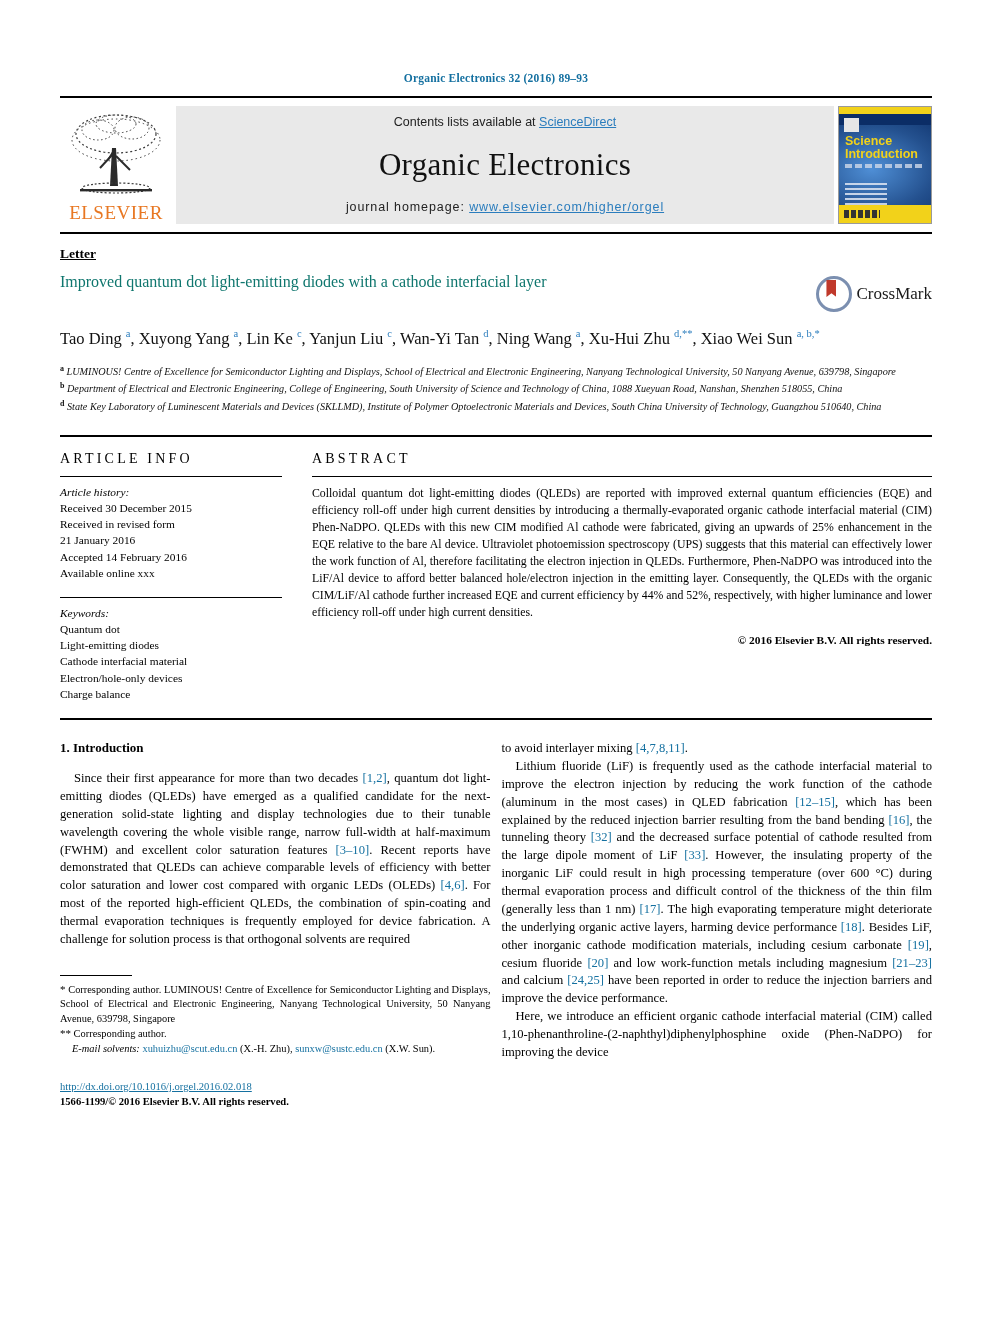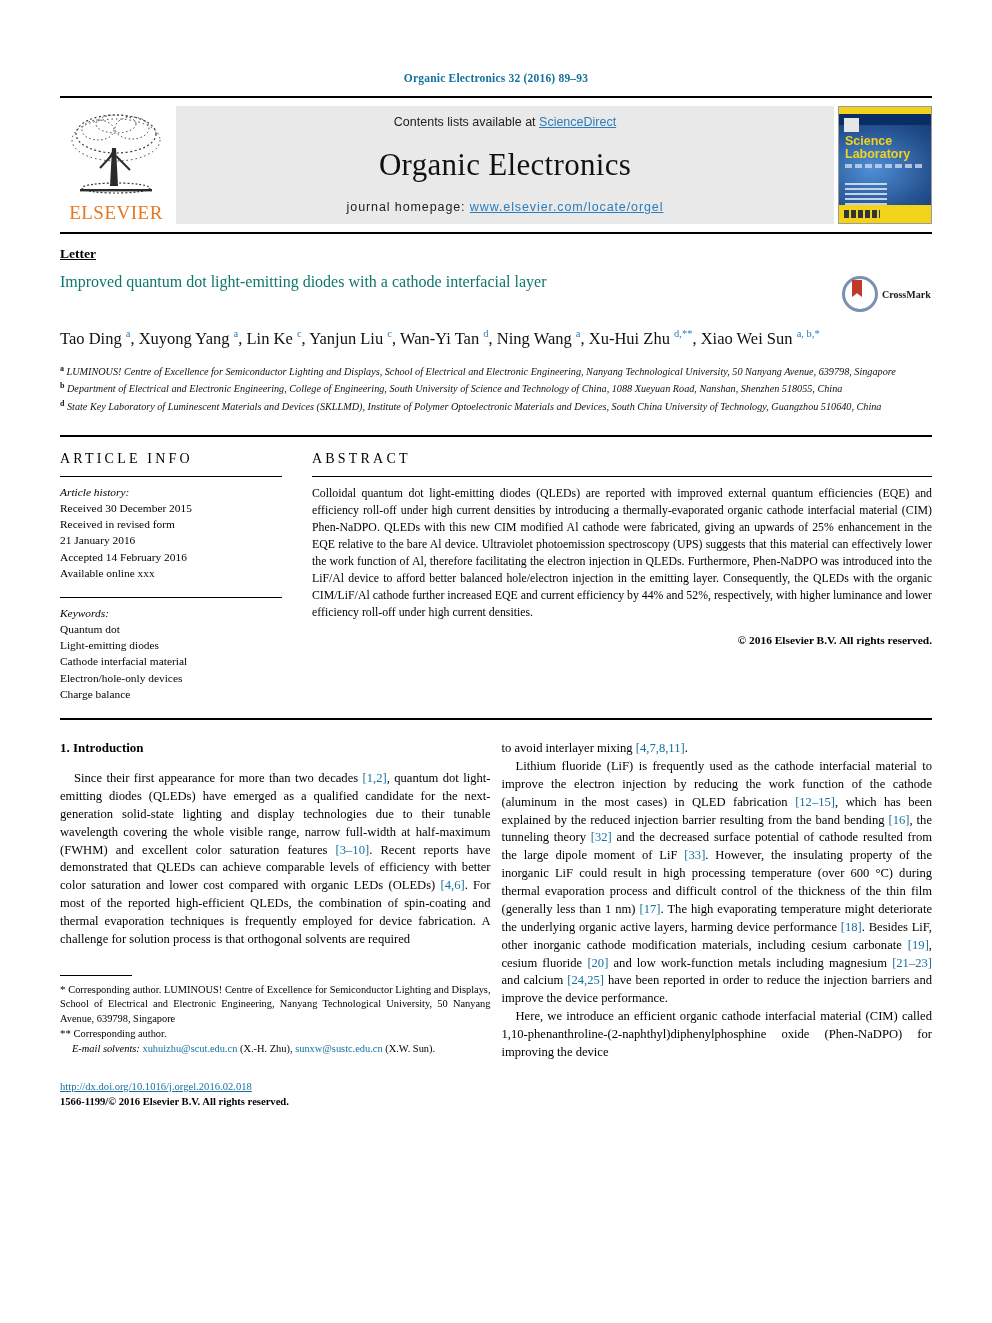--- a/index.html
+++ b/index.html
@@ -175,21 +175,21 @@
     border: 3px solid #7b8fb0;
     position: relative;
   }
   .cm-badge::after {
     content:""; position:absolute; left: 7px; top: 1px; width: 10px; height: 17px;
     background: #c0392b;
     clip-path: polygon(0 0, 100% 0, 100% 100%, 50% 78%, 0 100%);
   }
   .cm-text {
     font-family: "Liberation Serif", serif;
-    font-weight: bold; font-size: 10px; color: #1a1a1a;
+    font-weight: normal; font-size: 17px; color: #1a1a1a;
   }
 
   .authors {
     font-family: "Liberation Serif", serif;
     font-size: 16.5px;
     line-height: 1.5;
     margin-top: 14px;
     color: #111;
   }
   .authors sup { color: #2b7dbd; font-size: 10.5px; }
@@ -324,31 +324,31 @@
         </svg>
         <div class="elsevier-word">ELSEVIER</div>
       </div>
 
       <div class="masthead-center">
         <div class="contents-line">
           <span>Contents lists available at </span><a class="sd" href="#">ScienceDirect</a>
         </div>
         <div class="journal-name">Organic Electronics</div>
         <div class="homepage-line">
-          <span>journal homepage: </span><a class="url" href="#">www.elsevier.com/locate/orgel</a>
+          <span>journal homepage: </span><a class="url" href="#">www.elsevier.com/higher/orgel</a>
         </div>
       </div>
 
       <div class="cover-thumb">
         <div class="cover-glow"></div>
         <div class="cover-topbar"></div>
         <div class="cover-icon"></div>
         <div class="cover-title">
           <div>Science</div>
-          <div>Laboratory</div>
+          <div>Introduction</div>
         </div>
         <div class="cover-sub"></div>
         <div class="cover-editors"></div>
         <div class="cover-bottombar"></div>
       </div>
 
     </div>
   </div>
 
   <div class="article-body">

